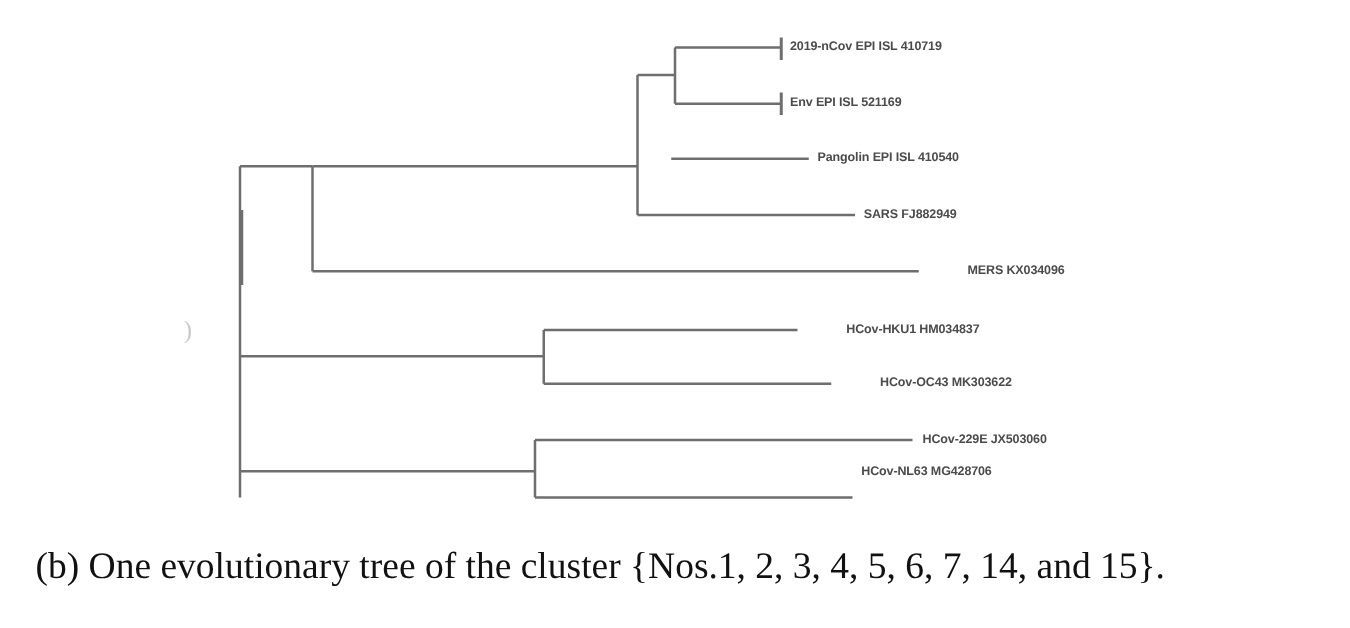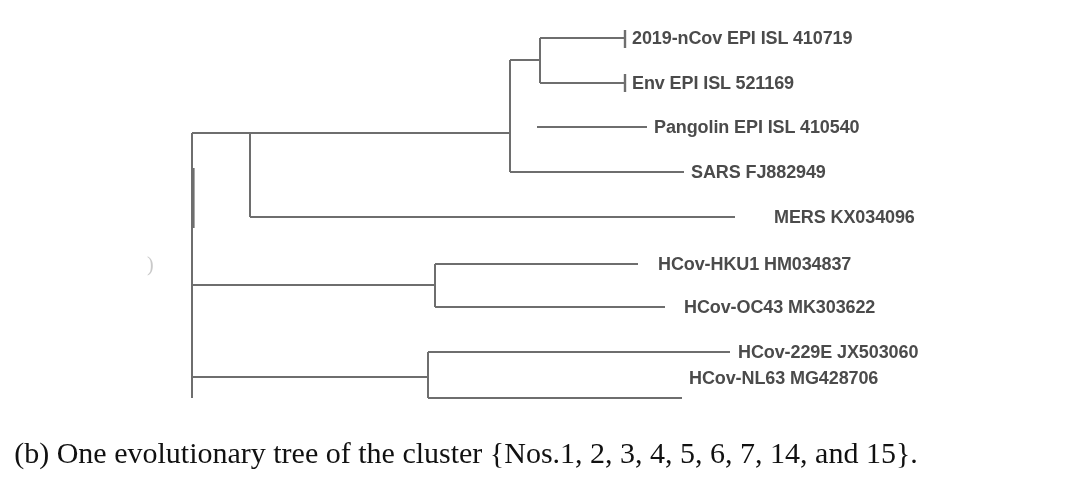--- a/index.html
+++ b/index.html
@@ -30,21 +30,21 @@
   #tree-svg {
     position: absolute;
     left: 0;
     top: 0;
     width: 1080px;
     height: 430px;
   }
   .tip-label {
     position: absolute;
     font-family: "Liberation Sans", sans-serif;
-    font-size: 18px;
+    font-size: 10px;
     font-weight: 600;
     color: #4b4b4b;
     white-space: nowrap;
     letter-spacing: -0.1px;
     line-height: 14px;
     transform: translateY(-50%);
   }
   #stray-glyph {
     position: absolute;
     left: 147px;
@@ -52,21 +52,21 @@
     font-family: "Liberation Serif", serif;
     font-size: 20px;
     color: #c9c9c9;
     user-select: none;
   }
   #caption {
     position: absolute;
     left: 0;
     top: 436px;
     width: 932px;
-    text-align: center;
+    text-align: right;
     font-family: "Liberation Serif", serif;
     font-size: 30px;
     color: #111111;
     white-space: nowrap;
   }
   #caption .cap-tag {
     font-family: "Liberation Serif", serif;
   }
 </style>
 </head>
@@ -112,22 +112,22 @@
       </g>
     </svg>
 
     <span id="stray-glyph">)</span>
 
     <span class="tip-label" style="left:632px; top:38px;">2019-nCov EPI ISL 410719</span>
     <span class="tip-label" style="left:632px; top:83px;">Env EPI ISL 521169</span>
     <span class="tip-label" style="left:654px; top:127px;">Pangolin EPI ISL 410540</span>
     <span class="tip-label" style="left:691px; top:172px;">SARS FJ882949</span>
     <span class="tip-label" style="left:742px; top:217px;margin-left:32px;">MERS KX034096</span>
-    <span class="tip-label" style="left:658px; top:264px;">HCov-HKU1 HM034837</span>
-    <span class="tip-label" style="left:652px; top:307px;padding-left:32px;">HCov-OC43 MK303622</span>
+    <span class="tip-label" style="left:677px; top:264px;">HCov-HKU1 HM034837</span>
+    <span class="tip-label" style="left:672px; top:307px;padding-left:32px;">HCov-OC43 MK303622</span>
     <span class="tip-label" style="left:738px; top:352px;text-align:right;">HCov-229E JX503060</span>
     <span class="tip-label" style="left:689px; top:378px;">HCov-NL63 MG428706</span>
 
   </div>
 
   <div id="caption"><span class="cap-tag">(b)</span> <span>One evolutionary tree of the cluster {Nos.1, 2, 3, 4, 5, 6, 7, 14, and 15}.</span></div>
 
 </div>
 
 </body></html>

